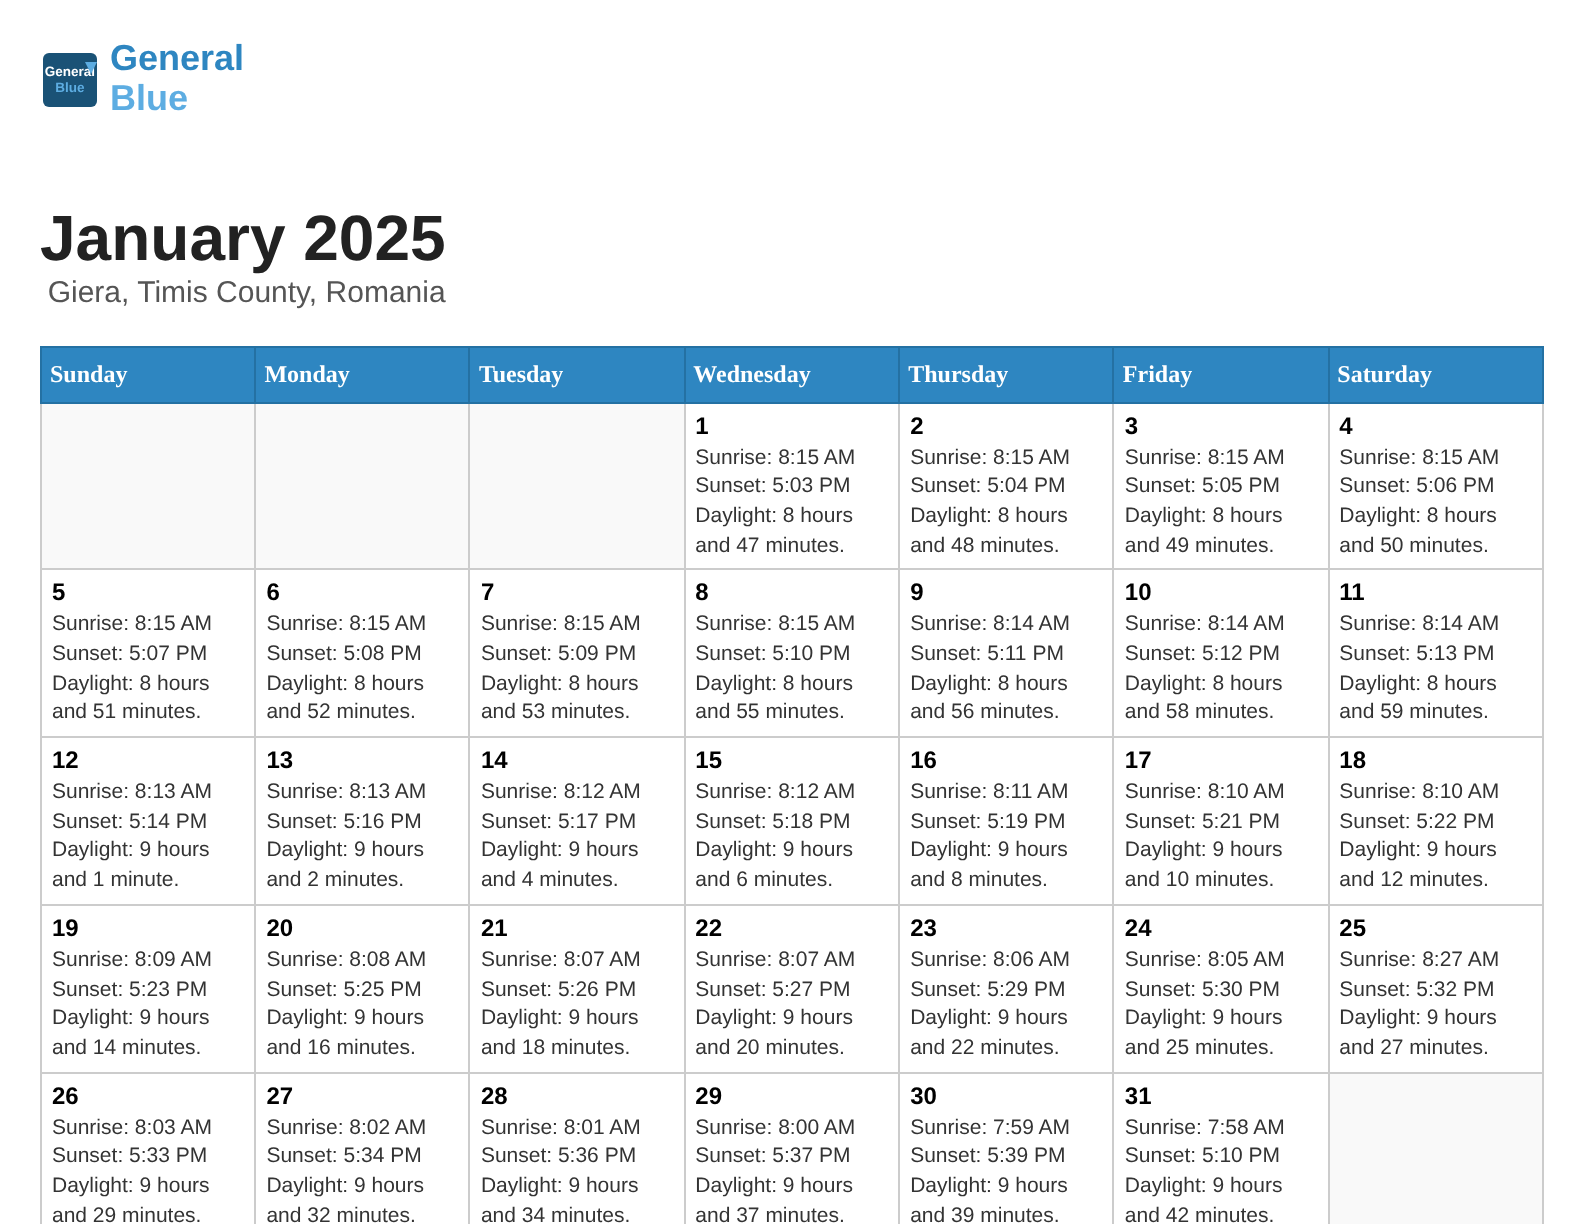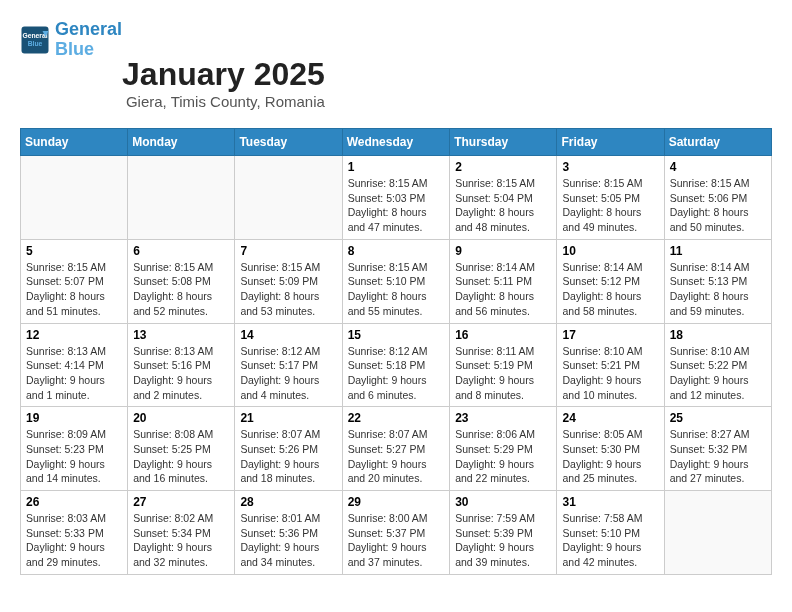--- a/index.html
+++ b/index.html
@@ -48,20 +48,21 @@
       border-collapse: collapse;
       font-size: 11px;
     }
     .calendar th {
       background: #2e86c1;
       color: white;
       padding: 6px 4px;
       text-align: left;
       font-size: 12px;
       border: 1px solid #2471a3;
+      font-family: Liberation Serif, serif;
     }
     .calendar td {
       border: 1px solid #ccc;
       padding: 4px 5px;
       vertical-align: top;
       width: 108px;
       min-height: 80px;
       background: #fff;
     }
     .calendar td.empty {
@@ -73,22 +74,24 @@
       display: block;
       margin-bottom: 2px;
     }
     .day-info {
       color: #333;
       font-size: 10.5px;
       line-height: 1.4;
     }
     .top-row {
       display: flex;
+      justify-content: space-between;
       align-items: flex-start;
       margin-bottom: 8px;
+      flex-direction: column;
     }
   </style>
 </head>
 <body>
 
 <div class="top-row">
   <div class="header-logo">
     <svg class="logo-icon" viewBox="0 0 40 40">
       <rect x="2" y="2" width="36" height="36" rx="4" fill="#1a5276"></rect>
       <text x="20" y="17" text-anchor="middle" fill="white" font-size="9" font-weight="bold">General</text>
@@ -191,21 +194,21 @@
           <span class="day-number">11</span>
           <div class="day-info">Sunrise: 8:14 AM
 Sunset: 5:13 PM
 Daylight: 8 hours and 59 minutes.</div>
         </td>
       </tr>
       <tr>
         <td>
           <span class="day-number">12</span>
           <div class="day-info">Sunrise: 8:13 AM
-Sunset: 4:14 PM
+Sunset: 5:14 PM
 Daylight: 9 hours and 1 minute.</div>
         </td>
         <td>
           <span class="day-number">13</span>
           <div class="day-info">Sunrise: 8:13 AM
 Sunset: 5:16 PM
 Daylight: 9 hours and 2 minutes.</div>
         </td>
         <td>
           <span class="day-number">14</span>

